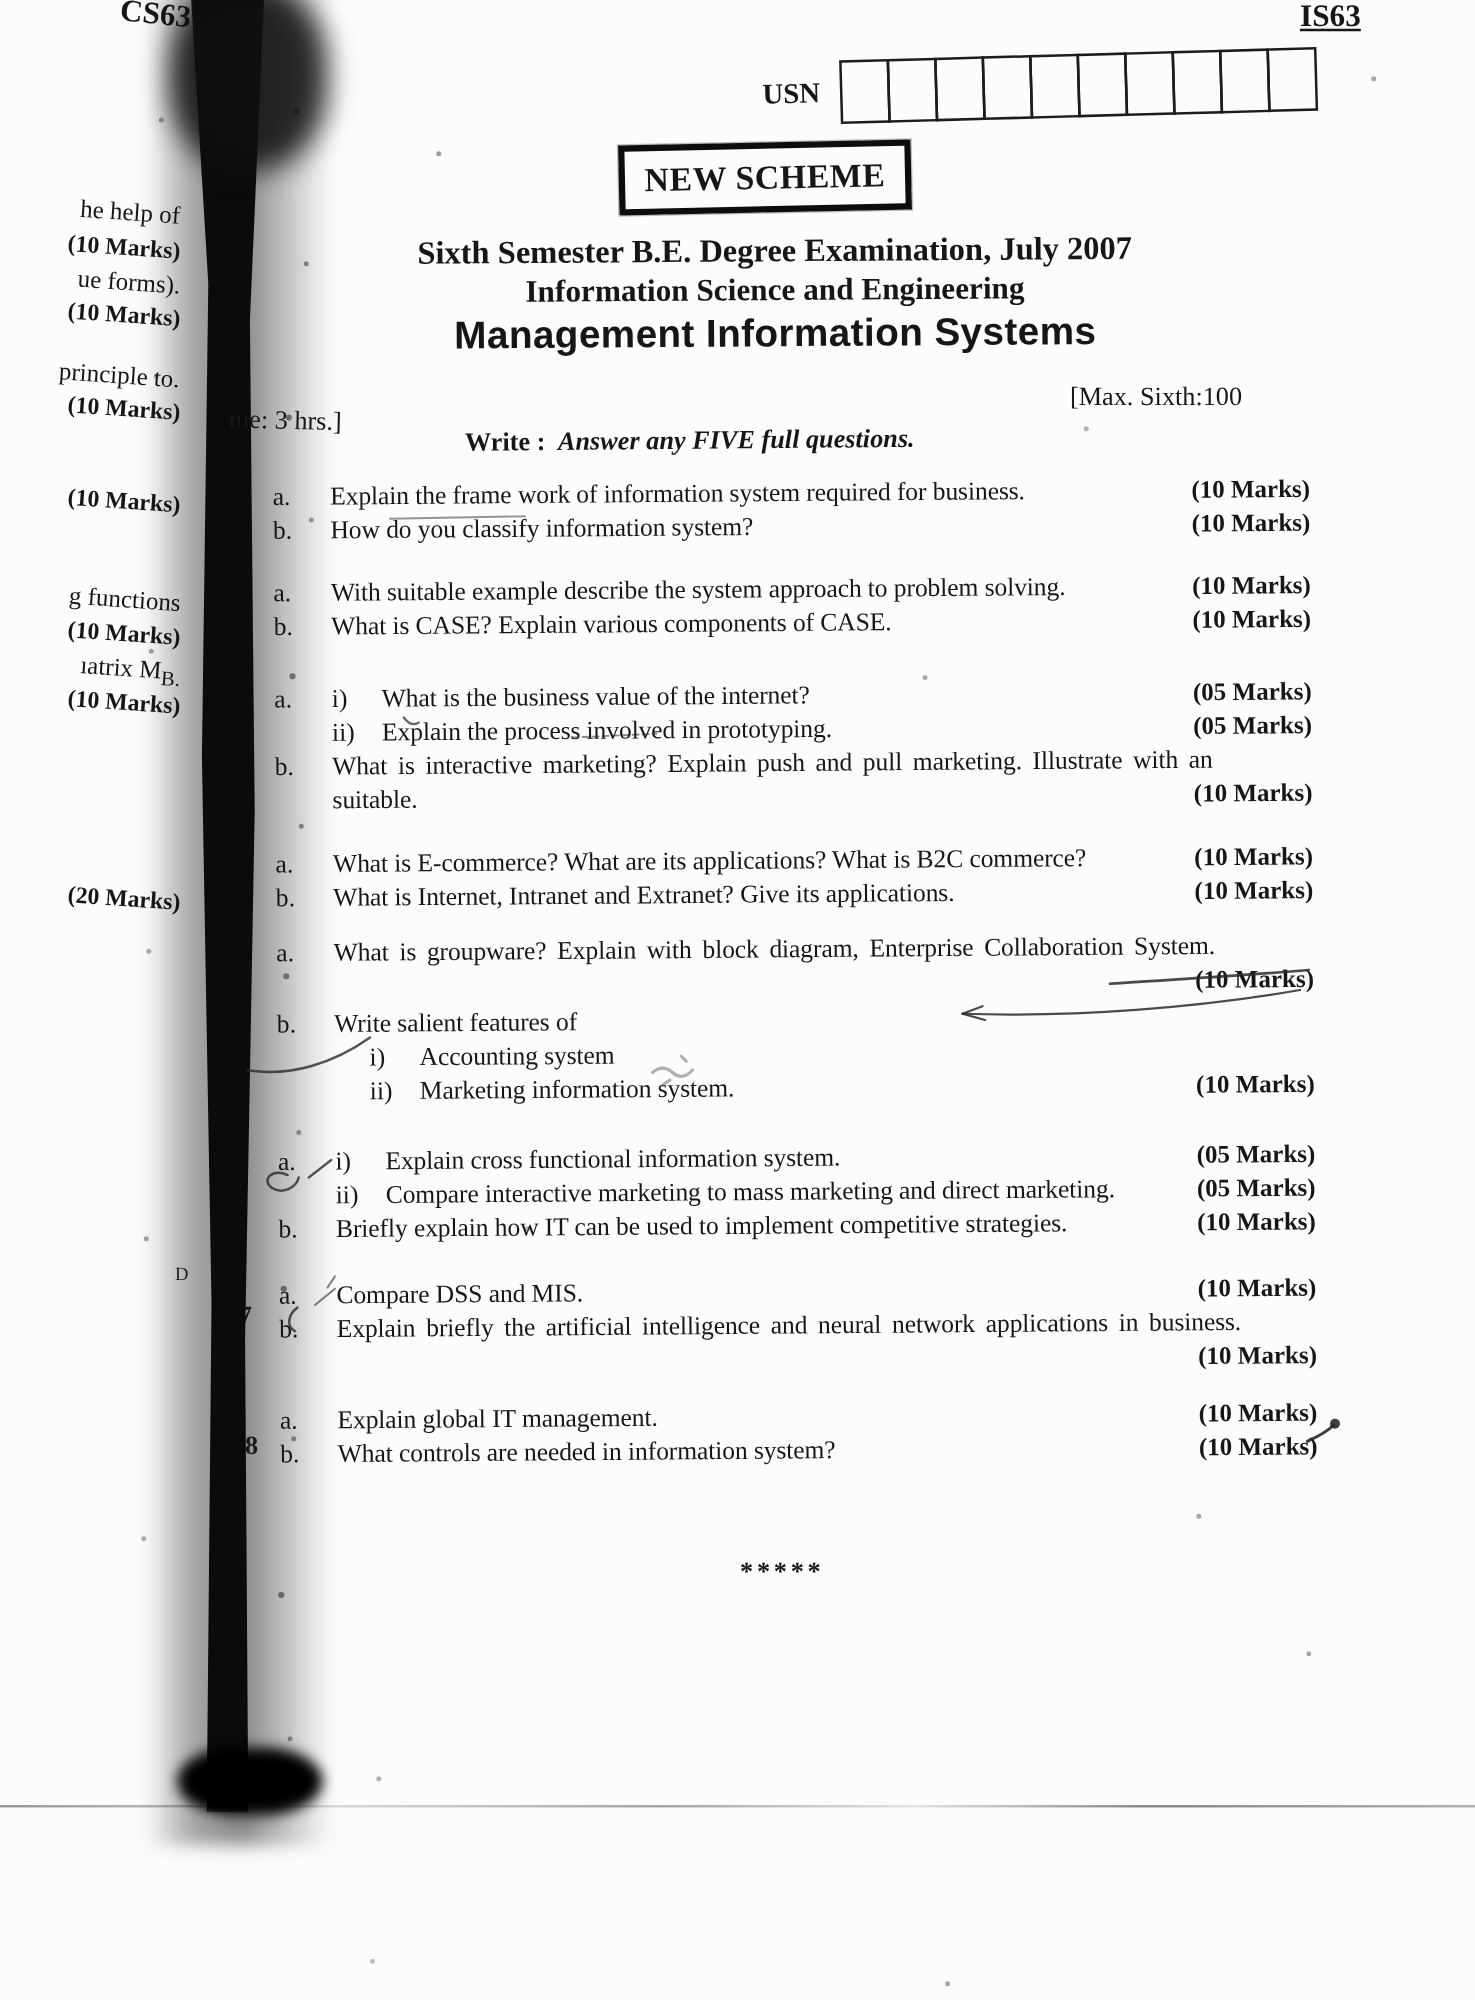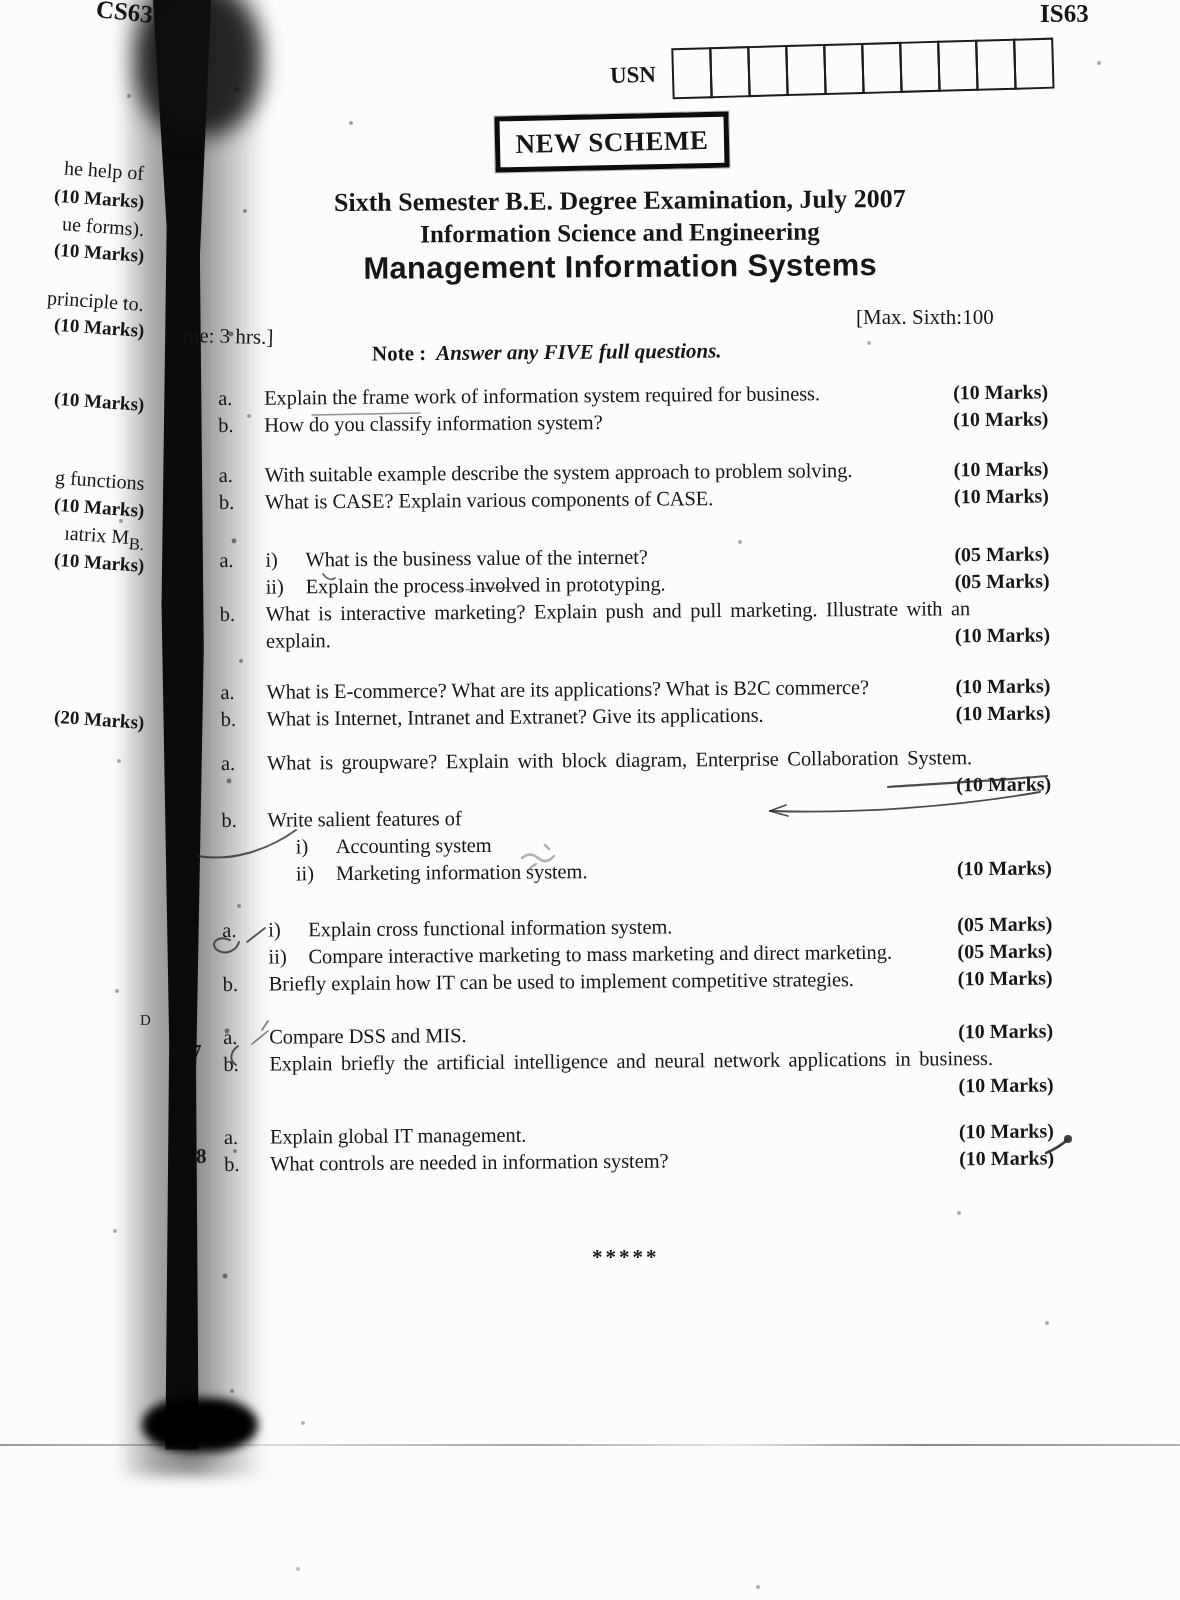--- a/index.html
+++ b/index.html
@@ -39,21 +39,21 @@
     421px 982px 0 1px rgba(40,40,40,.35),958px 1212px 0 1px rgba(40,40,40,.4),
     302px 1422px 0 1px rgba(40,40,40,.35),1046px 1322px 0 1px rgba(40,40,40,.4),
     757px 1586px 0 1px rgba(40,40,40,.4),297px 1568px 0 1px rgba(40,40,40,.3);}
 
   
   .qnum{position:absolute;font-size:21px;font-weight:bold;z-index:4;color:#1c1c1c;}
   .d-mark{position:absolute;left:140px;top:1012px;font-size:15px;z-index:4;color:#222;}
 
   
   .code-left{position:absolute;left:96px;top:-2px;font-size:25px;font-weight:bold;z-index:3;transform:rotate(6deg);}
-  .code-right{position:absolute;left:1040px;top:0px;font-size:25px;font-weight:bold;z-index:7;}
+  .code-right{position:absolute;left:1040px;top:0px;font-size:25px;font-weight:bold;z-index:7;text-decoration:underline;}
   .usn-row{position:absolute;left:610px;top:50px;display:flex;align-items:center;z-index:7;transform:rotate(-1.6deg);transform-origin:left center;}
   .usn-label{font-size:23px;font-weight:bold;margin-right:18px;}
   .usn-cells{display:flex;}
   .usn-cell{width:36px;height:47px;border:2px solid #1c1c1c;margin-left:-2px;background:transparent;}
   .scheme-box{position:absolute;left:495px;top:114px;width:224px;height:46px;border:5px solid #0d0d0d;
     display:flex;align-items:center;justify-content:center;z-index:7;transform:rotate(-1.2deg);
     font-size:27px;font-weight:bold;letter-spacing:.5px;box-shadow:0 0 0 1px rgba(0,0,0,.25);}
   .title-wrap{position:absolute;left:170px;top:184px;width:900px;text-align:center;z-index:7;transform:rotate(-.4deg);}
   .title1{font-size:26px;font-weight:bold;line-height:33px;}
   .title2{font-size:25px;font-weight:bold;line-height:31px;}
@@ -127,21 +127,21 @@
 
   <div class="title-wrap">
     <div class="title1">Sixth Semester B.E. Degree Examination, July 2007</div>
     <div class="title2">Information Science and Engineering</div>
     <div class="title3">Management Information Systems</div>
   </div>
 
   <div class="max-marks">[Max. Sixth:100</div>
   <div class="time-txt">me: 3 hrs.]</div>
   <div class="note-line">
-    <span>Note :</span><span class="note-italic">Answer any FIVE full questions.</span>
+    <span>Write :</span><span class="note-italic">Answer any FIVE full questions.</span>
   </div>
 
   <div class="qbody">
     <div class="qrow">
         <span class="l1">a.</span>
         <span class="qtext">Explain the frame work of information system required for business.</span>
         <span class="marks">(10 Marks)</span>
       </div>
     <div class="qrow">
         <span class="l1">b.</span>
@@ -171,21 +171,21 @@
         <span class="l2">ii)</span>
         <span class="qtext">Explain the process involved in prototyping.</span>
         <span class="marks">(05 Marks)</span>
       </div>
     <div class="qrow">
         <span class="l1">b.</span>
         <span class="qtext just">What is interactive marketing? Explain push and pull marketing. Illustrate with an</span>
       </div>
     <div class="qrow">
         <span class="l1"></span>
-        <span class="qtext">explain.</span>
+        <span class="qtext">suitable.</span>
         <span class="marks">(10 Marks)</span>
       </div>
 
     <div class="qrow mt24">
         <span class="l1">a.</span>
         <span class="qtext">What is E-commerce? What are its applications? What is B2C commerce?</span>
         <span class="marks">(10 Marks)</span>
       </div>
     <div class="qrow">
         <span class="l1">b.</span>

